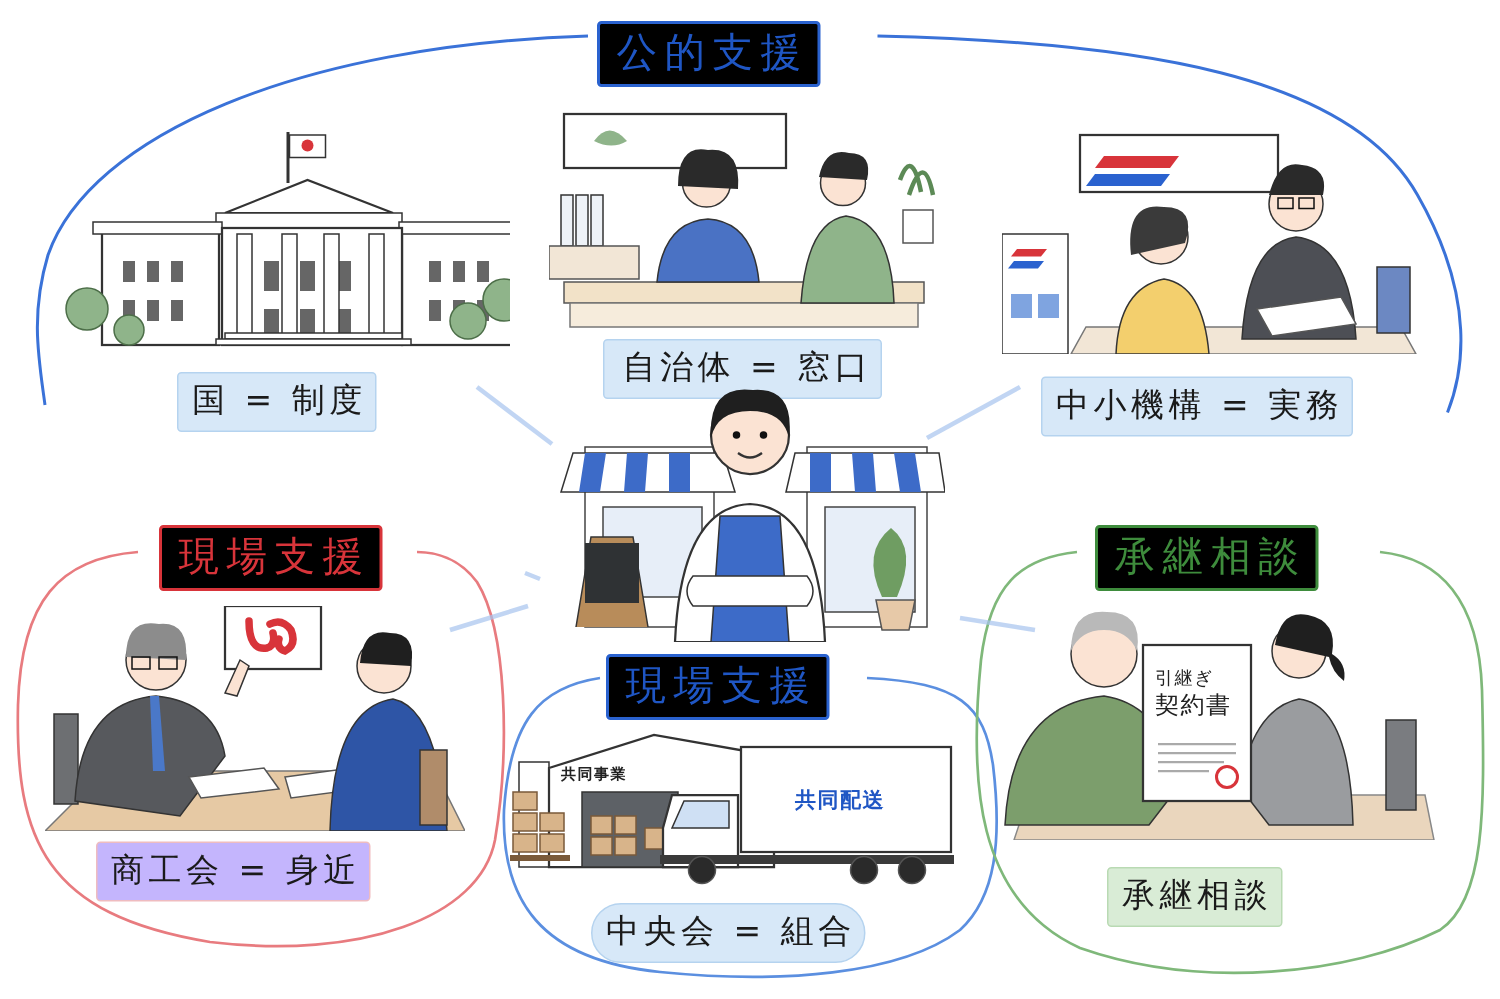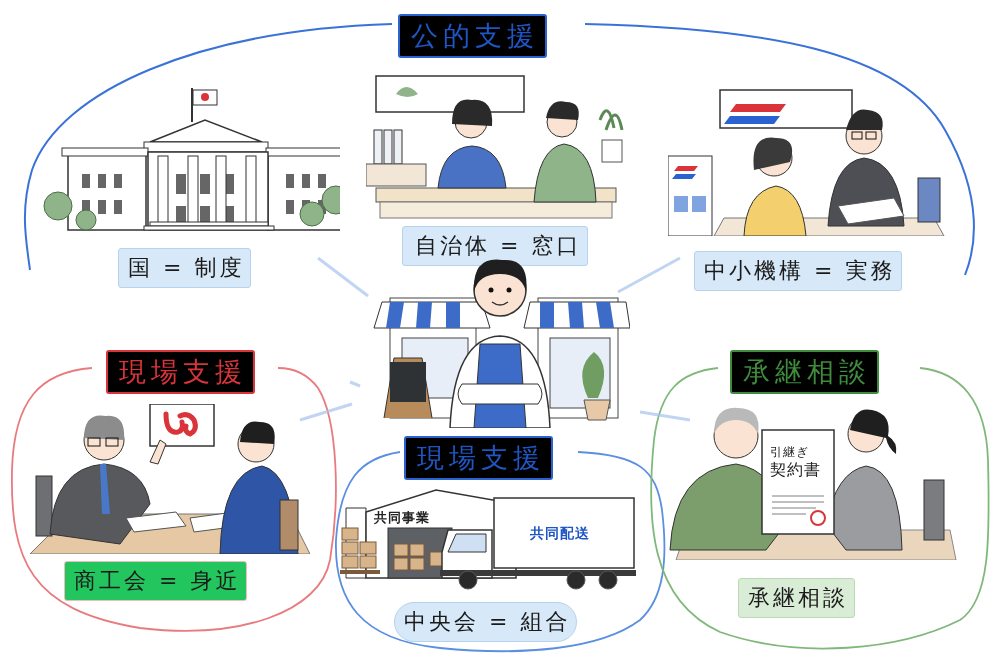--- a/index.html
+++ b/index.html
@@ -5,27 +5,27 @@
   html, body { margin: 0; padding: 0; }
   body { width: 1000px; height: 666px; background: #ffffff; position: relative; overflow: hidden;
          font-family: "DejaVu Sans", "Liberation Sans", sans-serif; }
   svg.bg { position: absolute; left: 0; top: 0; }
   .title-box { position: absolute; background: #000000; border: 2.5px solid; border-radius: 3px;
                font-size: 27px; letter-spacing: 5px; text-align: center; line-height: 40px; height: 40px;
                padding: 0 6px 0 11px; }
   .cap-box { position: absolute; border-radius: 3px; font-size: 22px; letter-spacing: 3px; color: #1a1a1a;
              text-align: center; line-height: 38px; height: 38px; padding: 0 6px 0 9px; }
   .cap-blue { background: #d7e8f8; border: 1.5px solid #b5d3ef; }
-  .cap-red { background: #22c55e; border: 1.5px solid #efbcc0; }
+  .cap-red { background: #c4b5fd; border: 1.5px solid #efbcc0; }
   .cap-green { background: #d9ecd6; border: 1.5px solid #b9dab3; }
   .t-blue { color: #1f56c4; border-color: #2a62cf; }
   .t-red { color: #d8343a; border-color: #d8343a; }
   .t-green { color: #3e8c3c; border-color: #3e8c3c; }
   .scene { position: absolute; }
-  .small-label { position: absolute; font-size: 13px; letter-spacing: 1px; color: #222; }
+  .small-label { position: absolute; font-size: 10px; letter-spacing: 1px; color: #222; }
 </style>
 </head>
 <body>
 
 <svg class="bg" width="1000" height="666" viewBox="0 0 1000 666">
 
   <path d="M392 24 C 200 30, 60 90, 32 170 C 20 210, 26 240, 30 270" fill="none" stroke="#3a72d8" stroke-width="2"></path>
   <path d="M585 24 C 760 28, 900 50, 945 130 C 985 200, 975 250, 965 275" fill="none" stroke="#3a72d8" stroke-width="2"></path>
 
   <path d="M92 368 C 40 372, 14 400, 12 470 C 10 560, 30 610, 140 628 C 240 640, 320 612, 330 560 C 340 500, 338 420, 318 388 C 306 372, 290 368, 278 368" fill="none" stroke="#e87b7f" stroke-width="1.8"></path>

